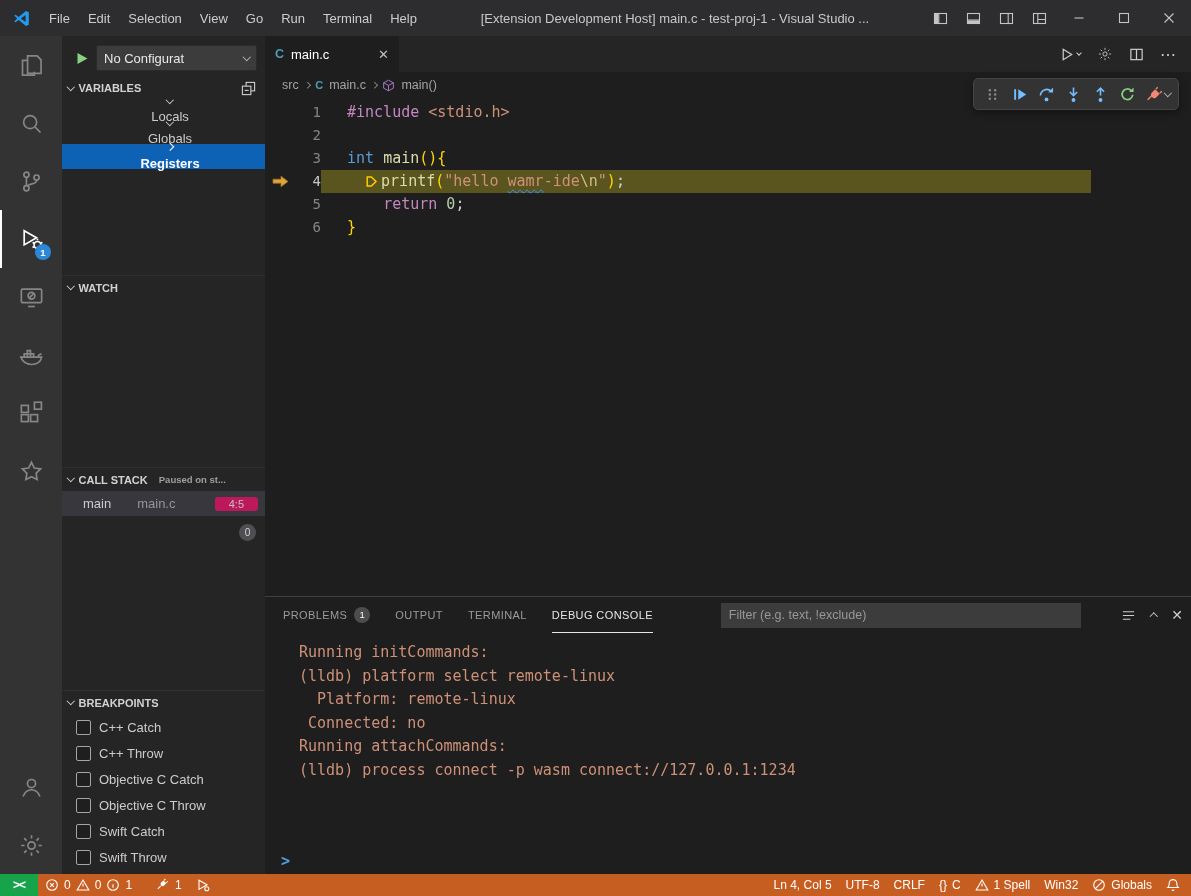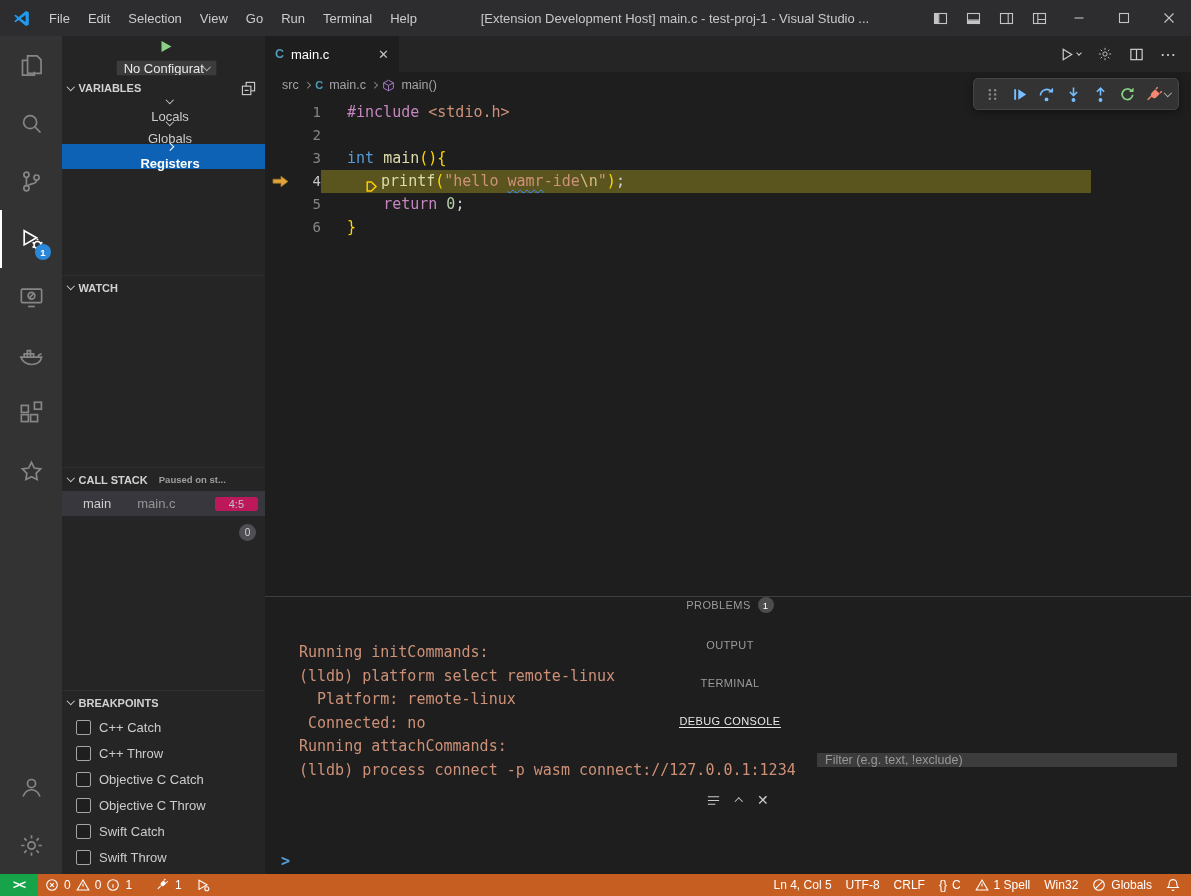--- a/index.html
+++ b/index.html
@@ -30,21 +30,21 @@
   .ab-bottom { margin-top:auto; }
 
   
   .chev { display:inline-block; width:5.5px; height:5.5px; border-right:1.3px solid currentColor; border-bottom:1.3px solid currentColor; flex-shrink:0; }
   .chev.down { transform:rotate(45deg); margin-top:-3px; }
   .chev.right { transform:rotate(-45deg); }
   .chev.up { transform:rotate(-135deg); margin-top:4px; }
 
   
   .sidebar { width:203px; background:#252526; display:flex; flex-direction:column; flex-shrink:0; }
-  .sb-toolbar { height:40px; display:flex; align-items:center; gap:7px; padding:4px 8px 0 14px;flex-direction:column; }
+  .sb-toolbar { height:40px; display:flex; align-items:center; gap:7px; padding:4px 8px 0 14px; }
   .play-icon svg { width:13px; height:13px; }
   .config-select { flex:1; height:26px; background:#3c3c3c; border:1px solid #2b2b2c; border-radius:2px; display:flex; align-items:center; padding:0 7px; color:#e8e8e8; white-space:nowrap; overflow:hidden; }
   .config-select .chev { margin-left:auto; color:#bbbbbb; }
   .sb-header { height:24px; display:flex; align-items:center; gap:5px; padding:0 9px 0 6px; font-size:11px; font-weight:700; color:#d2d2d2; }
   .collapse-all { margin-left:auto; }
   .collapse-all svg { width:15px; height:15px; stroke:#cccccc; fill:none; stroke-width:1.2; }
   .var-row { height:22px; display:flex; align-items:center; gap:6px; padding-left:13px; color:#cccccc;flex-direction:column; }
   .var-row.selected { height:25px; background:#0e62b5; color:#ffffff; font-weight:600; }
   .filler1 { height:106px; }
   .watch-body { height:168px; }
@@ -72,38 +72,38 @@
   .breadcrumbs { height:26px; display:flex; align-items:center; gap:6px; padding-left:17px; color:#a3a3a3; font-size:12.5px; }
   .breadcrumbs .chev { width:4.5px; height:4.5px; color:#7e7e7e; }
   .bc-cicon { color:#519aba; font-weight:700; font-size:11px; }
   .cube svg { width:13px; height:13px; stroke:#b180d7; fill:none; stroke-width:1.1; }
 
   
   .code-area { flex:1; padding-top:3px; font-family:"DejaVu Sans Mono","Liberation Mono",monospace; font-size:15px; }
   .code-line { display:flex; height:23px; line-height:23px; }
   .glyph { width:30px; display:flex; align-items:center; justify-content:center; flex-shrink:0; }
   .lnum { width:26px; text-align:right; color:#858585; font-size:14px; flex-shrink:0; }
-  .lcontent { padding-left:26px; white-space:pre; flex:1; color:#d4d4d4; display:flex; align-items:flex-end; }
+  .lcontent { padding-left:26px; white-space:pre; flex:1; color:#d4d4d4; display:flex; align-items:center; }
   .code-line.current .lcontent { background:#5a551f; margin-right:100px; }
   .code-line.current .lnum { color:#c6c6c6; }
   .inline-bp { display:inline-flex; margin-right:3px; }
   .tk-pp{color:#c586c0} .tk-kw{color:#569cd6} .tk-kwc{color:#c586c0}
   .tk-fn{color:#dcdcaa} .tk-str{color:#ce9178} .tk-esc{color:#d7ba7d}
   .tk-num{color:#b5cea8} .tk-br{color:#ffd700} .tk-pl{color:#d4d4d4}
   .tk-sq{text-decoration:underline; text-decoration-style:wavy; text-decoration-color:#3794ff; text-decoration-thickness:1px; text-underline-offset:3px;}
 
   
   .debug-toolbar { position:absolute; top:42px; right:12px; height:32px; background:#333333; border:1px solid #454545; border-radius:5px; box-shadow:0 2px 8px rgba(0,0,0,.45); display:flex; align-items:center; padding:0 5px; z-index:6; }
   .dt-btn { width:27px; height:28px; display:flex; align-items:center; justify-content:center; }
   .dt-btn svg { width:17px; height:17px; }
   .dt-chev { color:#bbbbbb; margin:0 3px 0 -3px; }
 
   
   .panel { height:278px; border-top:1px solid #3f3f46; display:flex; flex-direction:column; }
-  .panel-tabs { height:36px; display:flex; align-items:center; gap:25px; padding:0 14px 0 18px;flex-direction:column; }
+  .panel-tabs { height:36px; display:flex; align-items:center; gap:25px; padding:0 8px 0 18px; }
   .ptab { height:100%; display:flex; align-items:center; gap:7px; font-size:11px; letter-spacing:.4px; color:#9b9b9b; border-bottom:1px solid transparent; }
   .ptab.active { color:#e7e7e7; border-bottom-color:#e7e7e7; }
   .ptab-badge { min-width:16px; height:16px; border-radius:50%; background:#4d4d4d; color:#ffffff; font-size:9.5px; display:flex; align-items:center; justify-content:center; }
   .panel-filter { margin-left:auto; width:360px; height:25px; background:#3c3c3c; border:none; outline:none; color:#cccccc; padding:0 8px; font-size:12.5px; font-family:"Liberation Sans",sans-serif; }
   .panel-filter::placeholder { color:#989898; }
   .panel-acts { display:flex; align-items:center; gap:15px; padding-left:15px; color:#cccccc; }
   .panel-acts svg { stroke:#cccccc; fill:none; stroke-width:1.3; }
   .panel-close { font-size:14px; }
   .console { flex:1; padding:8px 0 0 34px; font-family:"DejaVu Sans Mono","Liberation Mono",monospace; font-size:15px; line-height:23.5px; color:#ce9178; }
   .console-line { white-space:pre; }

